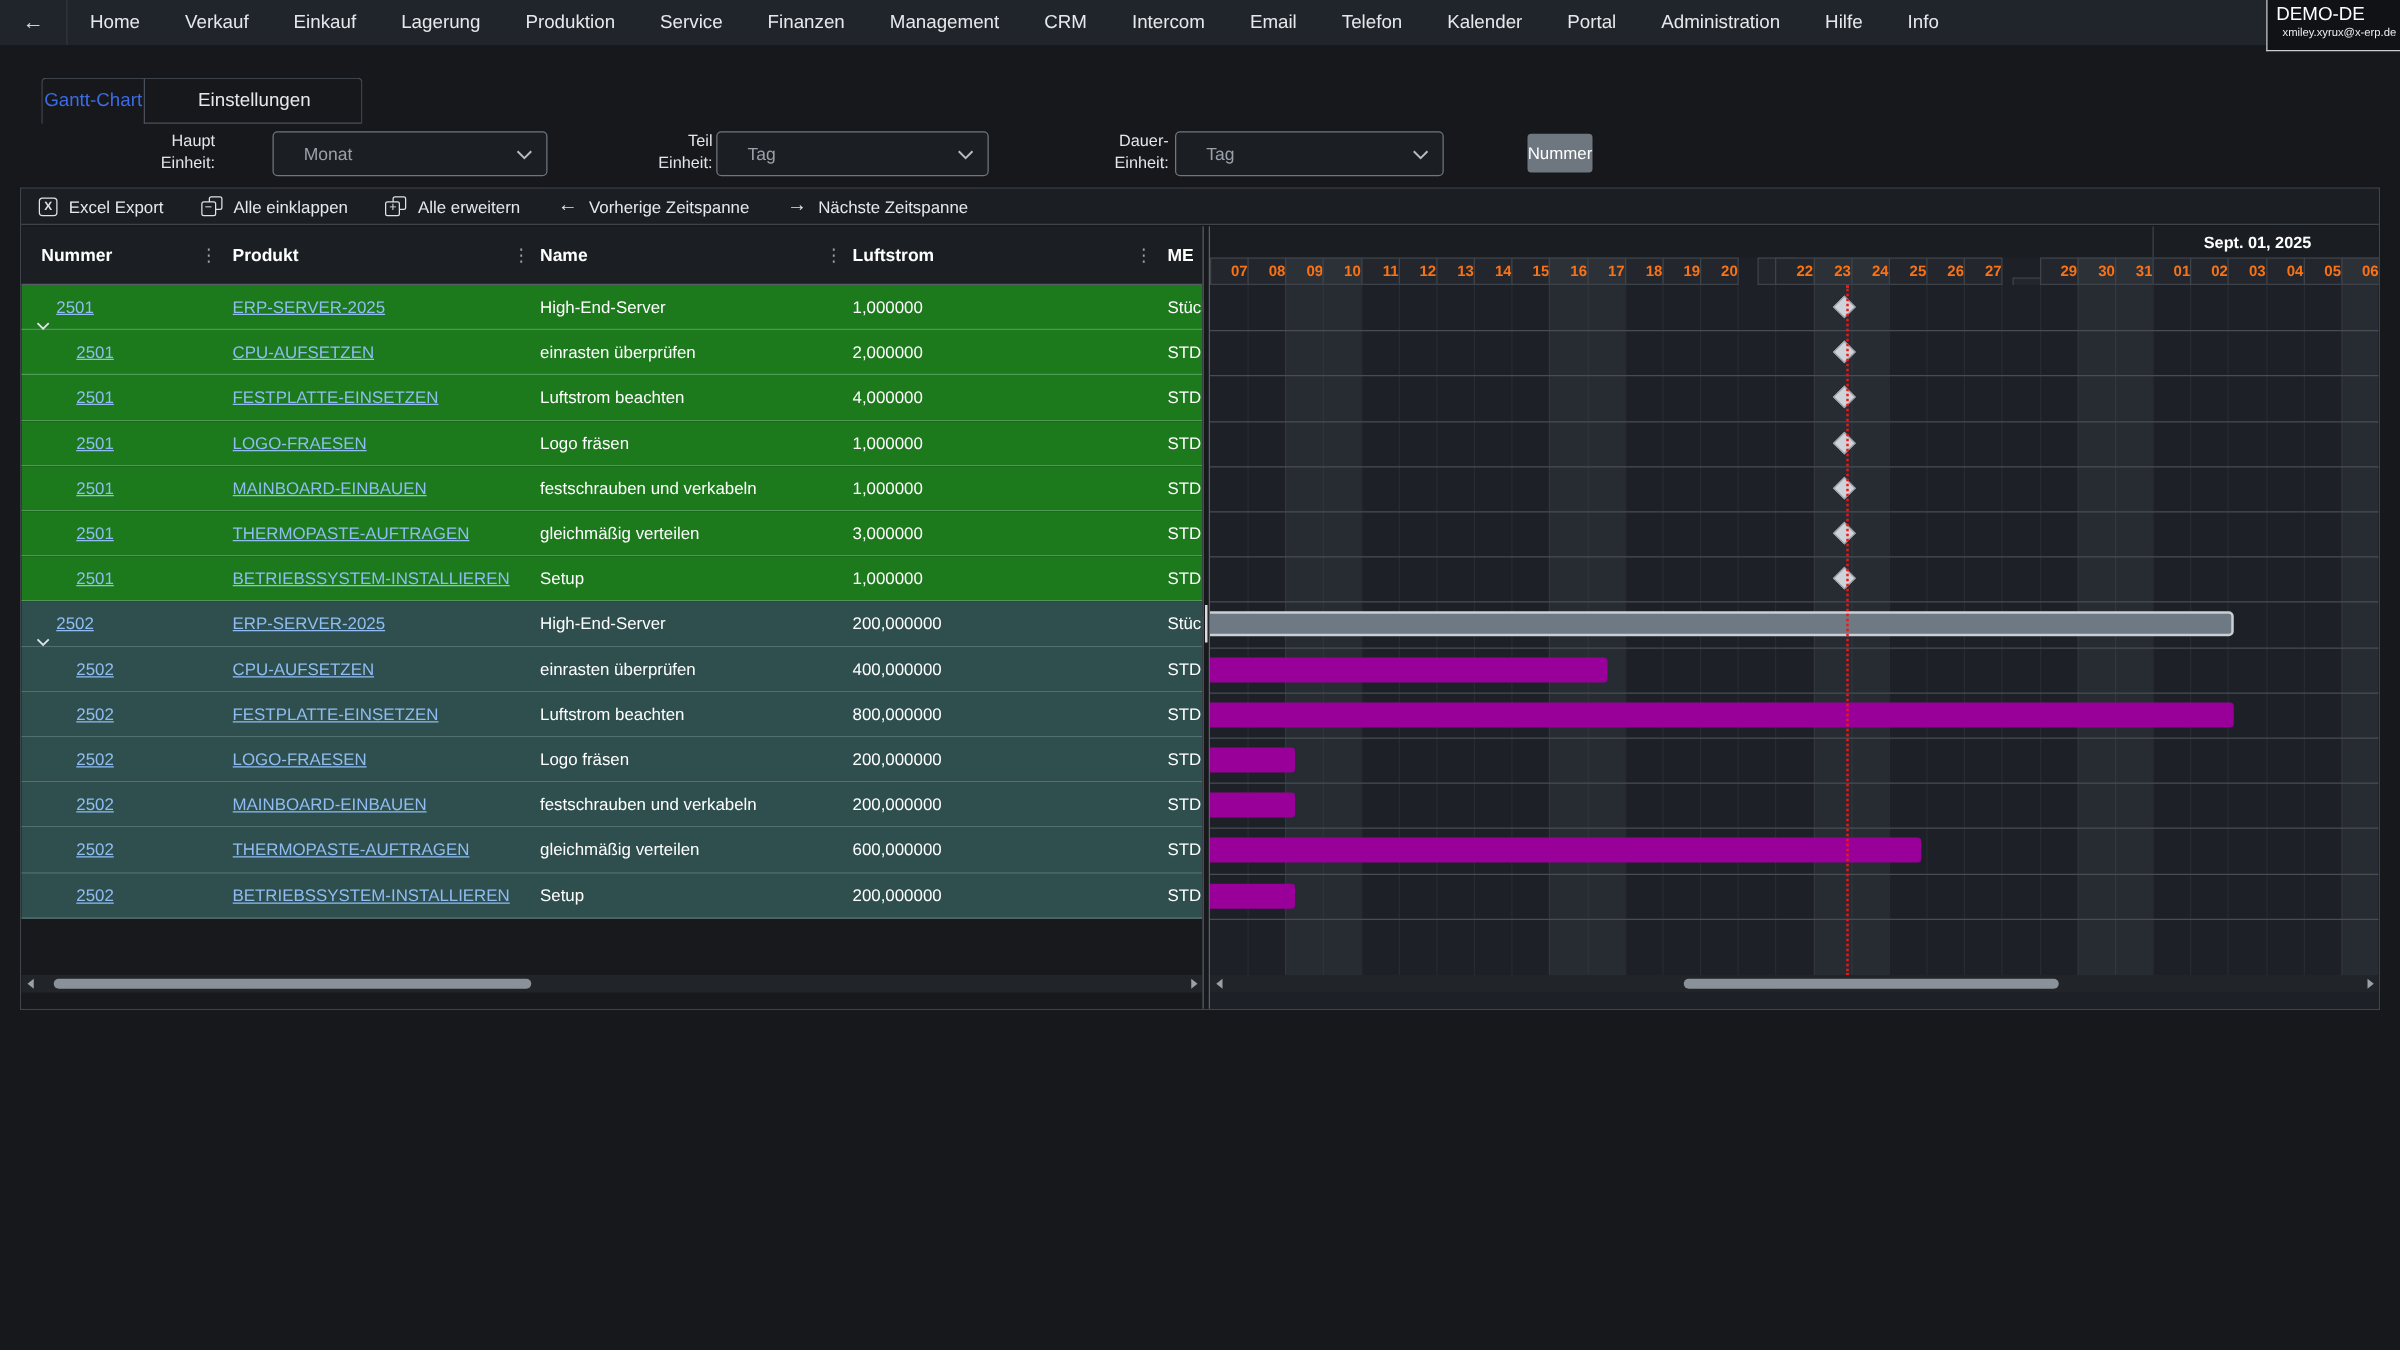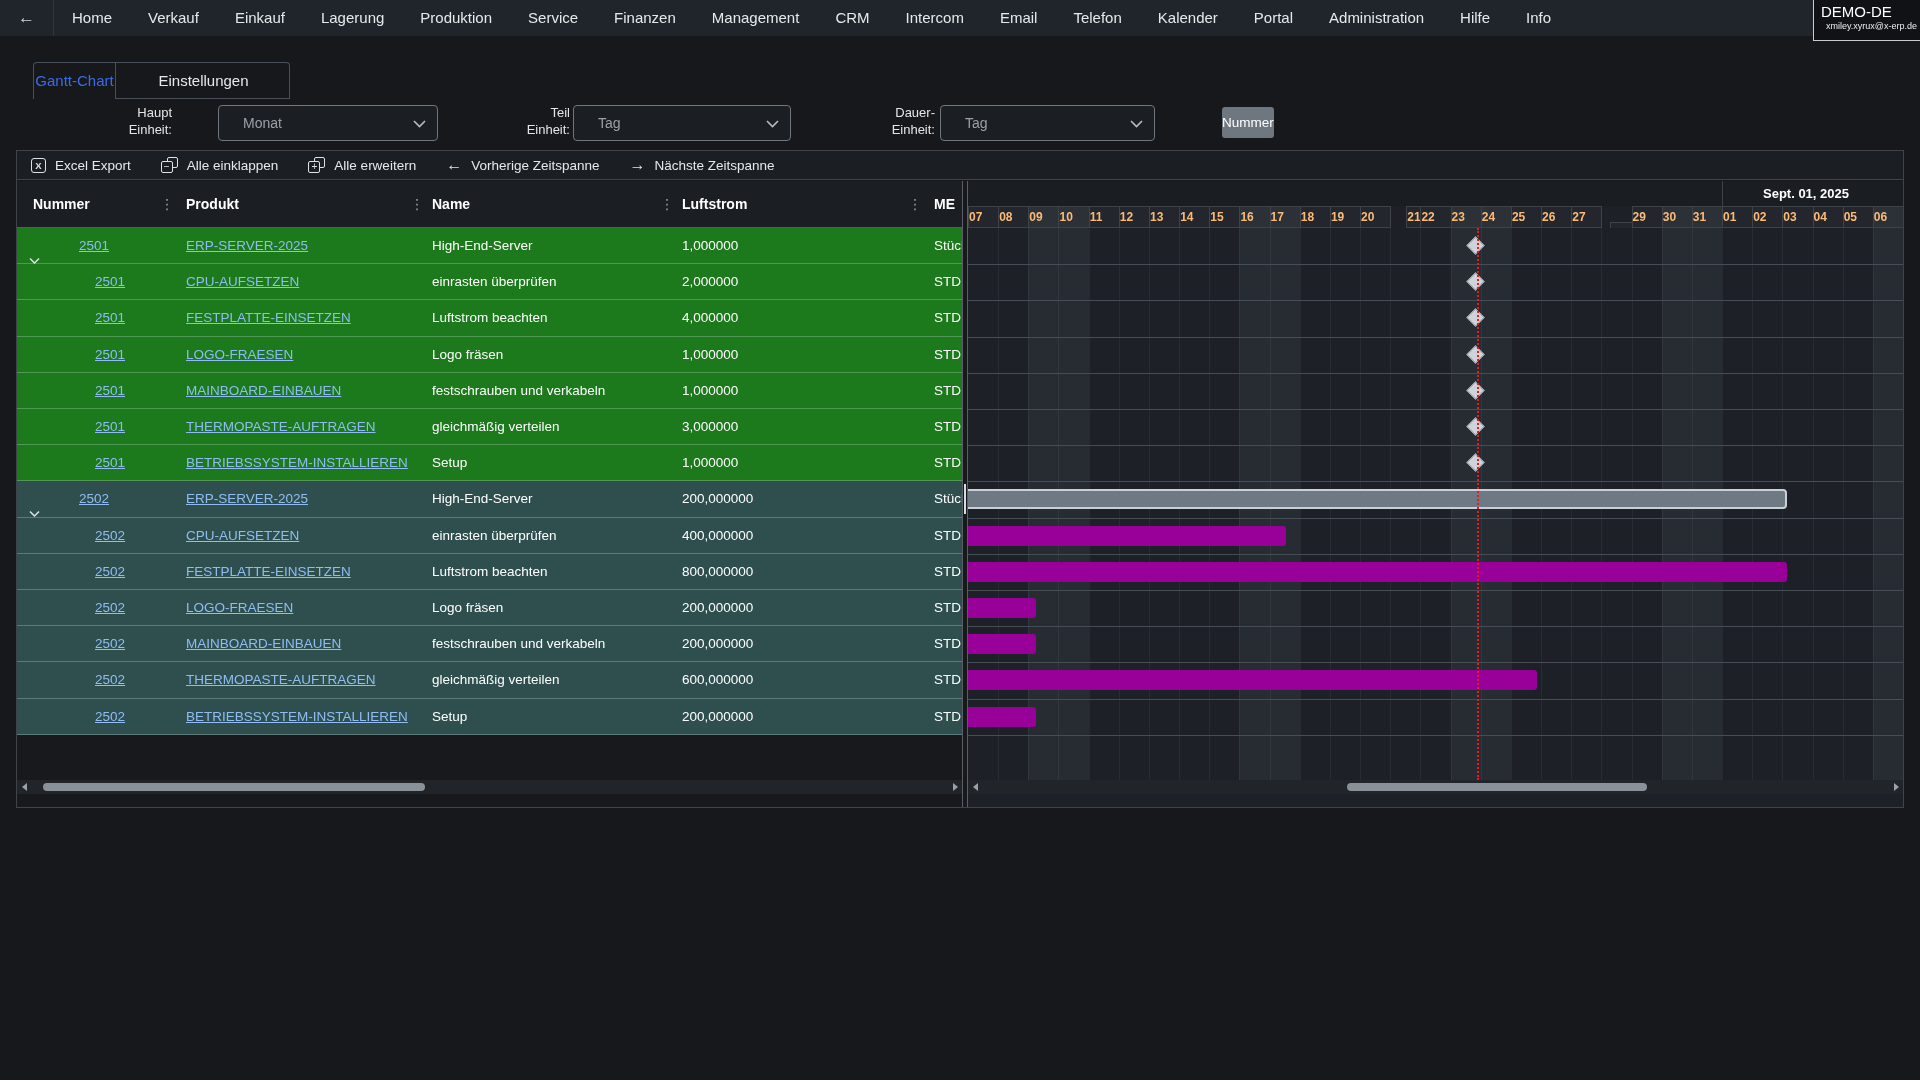--- a/index.html
+++ b/index.html
@@ -65,41 +65,41 @@
     border-bottom:1px solid #565c63; }
   .h-label { position:absolute; top:0; line-height:47px; color:#ffffff; font-size:14px; font-weight:bold; cursor:pointer; }
   .kebab { position:absolute; top:0; line-height:47px; color:#99a1a9; font-size:14px; cursor:pointer; }
   #t-rows { position:absolute; left:0; top:47px; width:945px; bottom:0; }
   .t-row { position:absolute; left:0; width:945px; height:36.2px;
     border-bottom:1px solid rgba(220,230,235,0.28); cursor:pointer; }
   .t-row.g { background:#1c791c; }
   .t-row.t { background:#2f4f4f; }
   .cell { position:absolute; top:0; height:36.2px; line-height:36.2px; font-size:13.5px; color:#ffffff;
     white-space:nowrap; overflow:hidden; }
-  .c-num  { left:0;   width:169px;padding-left:34px; }
+  .c-num  { left:0;   width:169px; }
   .c-prod { left:169px; width:246px; }
   .c-name { left:415px; width:250px; }
   .c-plan { left:665px; width:252px; }
   .c-me   { left:917px; width:28px; }
   .rlink { color:#8fbdf2; text-decoration:underline; cursor:pointer; }
   .exp { position:absolute; left:12px; top:15px; }
 
   
   #splitter { position:absolute; left:945px; top:30px; width:6px; bottom:0; background:#17191d;
     border-left:1px solid #5a5f66; border-right:1px solid #5a5f66; cursor:col-resize; }
   #split-handle { position:absolute; left:1px; top:303px; width:2px; height:30px; background:#d7dce1; }
 
   
   #right-pane { position:absolute; left:951px; top:30px; width:935px; bottom:0; overflow:hidden; background:#1d2127; }
   #g-month { position:absolute; left:0; top:0; width:935px; height:25px; background:#1a1d22; }
   #g-month-label { position:absolute; top:0; line-height:25px; color:#ffffff; font-size:13px; font-weight:bold; white-space:nowrap; }
   #g-month-sep { position:absolute; top:0; width:1px; height:25px; background:#3e434a; }
   #g-days { position:absolute; left:0; top:25px; width:935px; height:22px; }
   .day-cell { position:absolute; top:0; height:22px; border:1px solid #3e434a;
-    color:#fdba74; font-size:12px; font-weight:bold; text-align:left; line-height:20px; }
+    color:#f97316; font-size:12px; font-weight:bold; text-align:right; line-height:20px; }
   .day-cell.wd { background:#23272d; }
   .day-cell.we { background:#2c3138; }
   #g-body { position:absolute; left:0; top:47px; width:935px; height:552px; background:#1d2127; overflow:hidden; }
   .stripe { position:absolute; top:0; bottom:0; background:#272c33; }
   .gridv { position:absolute; top:0; bottom:0; width:1px; background:rgba(255,255,255,0.05); }
   .rowsep { position:absolute; left:0; width:935px; height:1px; background:#474d55; }
   .gbar { position:absolute; height:20px; border-radius:3px; cursor:pointer; }
   .gbar.task { background:#99009a; }
   .gbar.summary { background:#6f7983; border:2px solid #c9cfd6; border-radius:4px; }
   .milestone { position:absolute; width:13px; height:13px; background:#ced4da; border:1px solid #9aa1a9;

